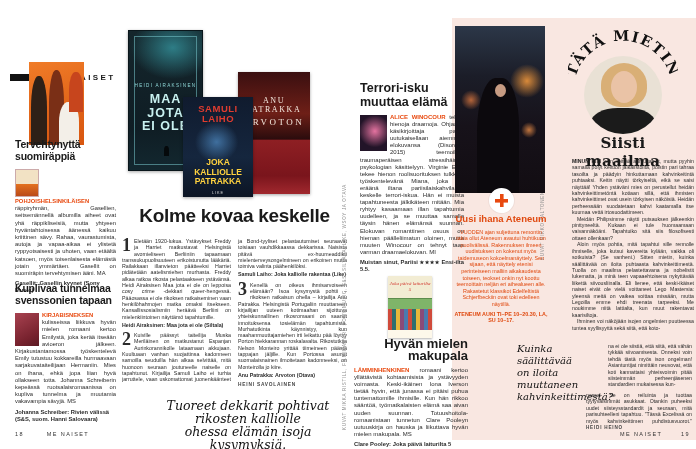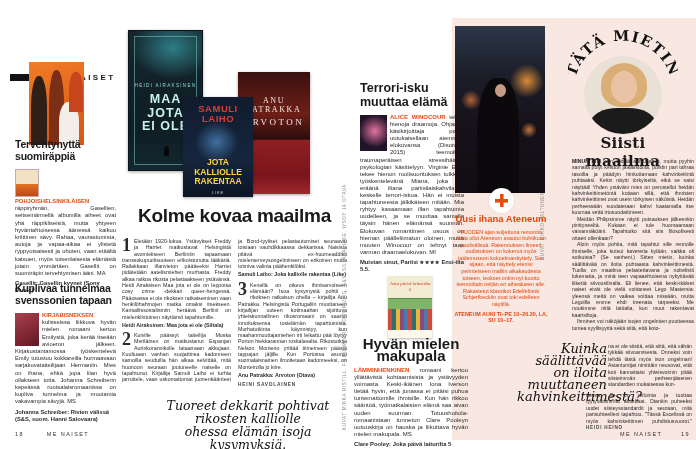--- a/index.html
+++ b/index.html
@@ -105,37 +105,37 @@
 
   .pooley-cover { left:388px; top:276px; width:44px; height:62px; z-index:2; box-shadow:0 1px 2px rgba(0,0,0,.3);
     background:#f2ecd3; overflow:hidden; text-align:center; }
   .pc-title { display:block; margin-top:5px; font-family:"Liberation Serif",serif; font-style:italic; font-size:5px; line-height:5.5px; color:#d0342c; }
   .pc-train { position:absolute; left:0; top:22px; width:44px; height:11px; background:#7fb469; border-top:1px solid #5c8c4c; }
   .pc-people { position:absolute; left:0; top:33px; width:44px; height:21px;
     background:repeating-linear-gradient(90deg,#d04a3a 0 4px,#2f6f6f 4px 8px,#e8b83a 8px 12px,#8a4a7a 12px 16px,#4a7ab0 16px 20px); }
   .pc-base { position:absolute; left:0; bottom:0; width:44px; height:8px; background:#fdf8ea; }
 
   .feelgood { left:354px; top:338px; width:114px; }
-  .feelgood h3 { font-size:15px; line-height:12px; font-weight:bold; text-align:center; margin-bottom:5px; }
+  .feelgood h3 { font-size:13px; line-height:12px; font-weight:bold; text-align:right; margin-bottom:5px; }
   .feelgood-body { font-size:6px; line-height:7.1px; text-align:justify; color:#2b2b2b; }
 
   .tm-arc { left:568px; top:20px; width:110px; height:58px; z-index:3; }
   .portrait { left:584px; top:56px; width:78px; height:78px; border-radius:50%; background:#e9e1d5; overflow:hidden; z-index:2; }
   .pt-hair { position:absolute; left:17px; top:7px; width:46px; height:44px; background:#d9af76; border-radius:50% 50% 42% 42%; }
   .pt-face { position:absolute; left:27px; top:15px; width:26px; height:32px; background:#eac3a6; border-radius:50%; }
   .pt-body { position:absolute; left:7px; bottom:-8px; width:64px; height:34px; background:#1b1b1b; border-radius:42% 42% 0 0; }
   .sk-title { left:568px; top:134px; width:110px; text-align:center; z-index:2;
     font-family:"DejaVu Serif","Liberation Serif",serif; font-weight:bold; font-size:15px; letter-spacing:.3px; }
   .sk-text { font-size:5.2px; line-height:6.4px; text-align:justify; color:#2b2b2b; }
   .sk-col1 { left:572px; top:158px; width:122px; }
   .sk-col1 p { text-indent:5px; }
   .sk-col1 p.first { text-indent:0; }
   .sk-lead { color:#1a1a1a; font-weight:bold; }
-  .sk-quote { left:517px; top:343px; width:90px; text-align:right; z-index:3;
-    font-family:"DejaVu Serif","Liberation Serif",serif; font-style:italic; font-size:13px; line-height:12px; color:#111; }
+  .sk-quote { left:517px; top:343px; width:90px; text-align:left; z-index:3;
+    font-family:"DejaVu Serif","Liberation Serif",serif; font-style:italic; font-size:10px; line-height:12px; color:#111; }
   .sk-beside { left:608px; top:343px; width:84px; }
   .sk-below { left:586px; top:392px; width:106px; }
   .sk-byline { font-weight:bold; font-size:4.6px; letter-spacing:.8px; color:#444; }
 </style>
 </head>
 <body>
 
 <div class="spread">
 
   <div class="abs kicker">
@@ -175,25 +175,25 @@
     <span class="c1-author">HEIDI AIRAKSINEN</span>
     <span class="c1-title">MAA JOTA EI OLE</span>
     <div class="c1-fig"></div>
   </div>
   <div class="abs cover cover3">
     <span class="c3-author">ANU PATRAKKA</span>
     <span class="c3-title">ARVOTON</span>
   </div>
   <div class="abs cover cover2">
     <span class="c2-author">SAMULI LAIHO</span>
-    <span class="c2-title">JOTA KALLIOLLE RAKENTAA</span>
+    <span class="c2-title">JOKA KALLIOLLE PATRAKKA</span>
     <span class="c2-pub">LIKE</span>
   </div>
 
-  <h2 class="abs dek-title">Kolme kovaa maailma</h2>
+  <h2 class="abs dek-title">Kolme kovaa keskelle</h2>
 
   <div class="abs dek-cols">
     <div class="dk-item">
       <span class="dropnum">1</span>
       <span>Eletään 1920-lukua. Ystävykset Freddy ja Harriet matkustavat Helsingistä avomieliseen Berliiniin tapaamaan transsukupuolisuuteen erikoistunutta lääkäriä. Railakkaan illanvieton päätteeksi Harriet pidätetään aatelismiehen murhasta. Freddy alkaa ratkoa rikosta pelastaakseen ystävänsä. Heidi Airaksisen Maa jota ei ole on leppoisa cosy crime -dekkari queer-hengessä. Pääosassa ei ole rikoksen ratkaiseminen vaan henkilöhahmojen matka omaksi itsekseen. Kansallissosialismiin heräävä Berliini on mielenkiintoinen näyttämö tapahtumille.</span>
       <div class="dk-credit">Heidi Airaksinen: Maa jota ei ole (Siltala)</div>
     </div>
     <div class="dk-item">
       <span class="dropnum">2</span>
       <span>Kuiville päässyt taiteilija Muska Meriläinen on matkustanut Espanjan Aurinkorannikolle lataamaan akkujaan. Kuultuaan vanhan suojattinsa kadonneen samoilla seuduilla hän alkaa selvittää, mitä huonoon seuraan joutuneelle naiselle on tapahtunut. Kirjailija Samuli Laiho ei turhia jarruttele, vaan uskomattomat juonenkäänteet ja Bond-tyyliset pelastautumiset seuraavat toisiaan vauhdikkaassa dekkarissa. Naisista pitävä ex-huumeaddikti mielenterveysongelmineen on erikoinen mutta toimiva valinta päähenkilöksi.</span>

